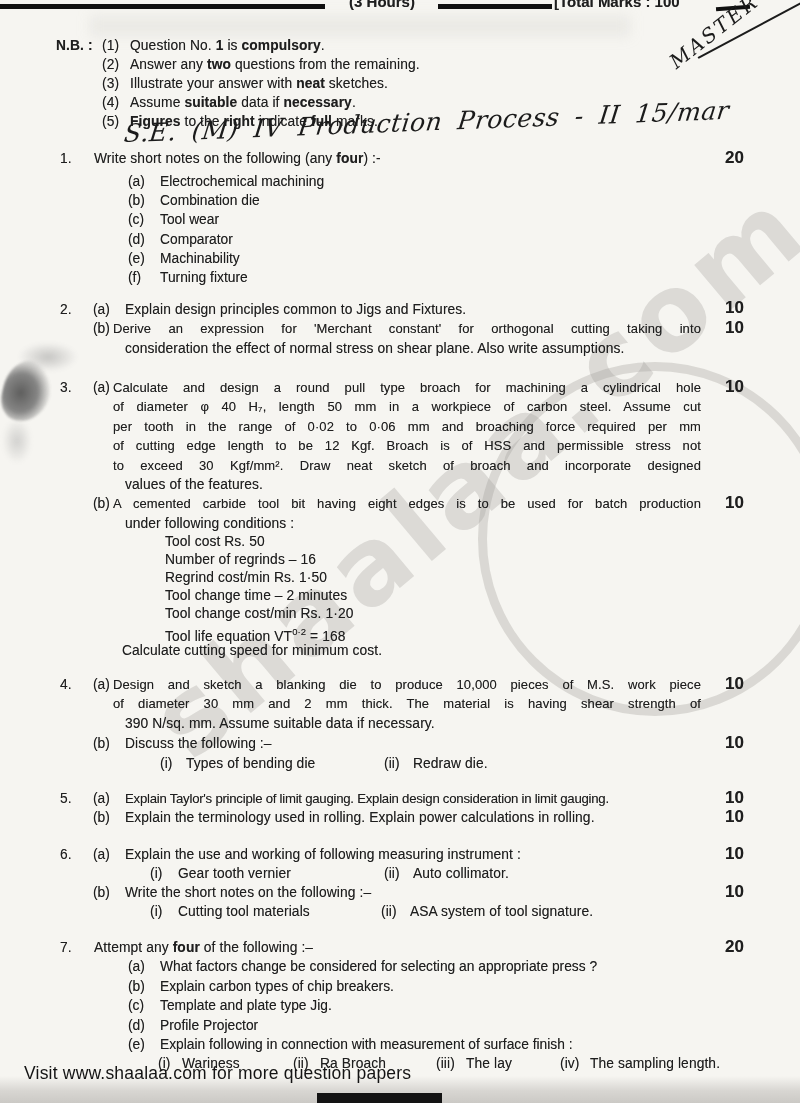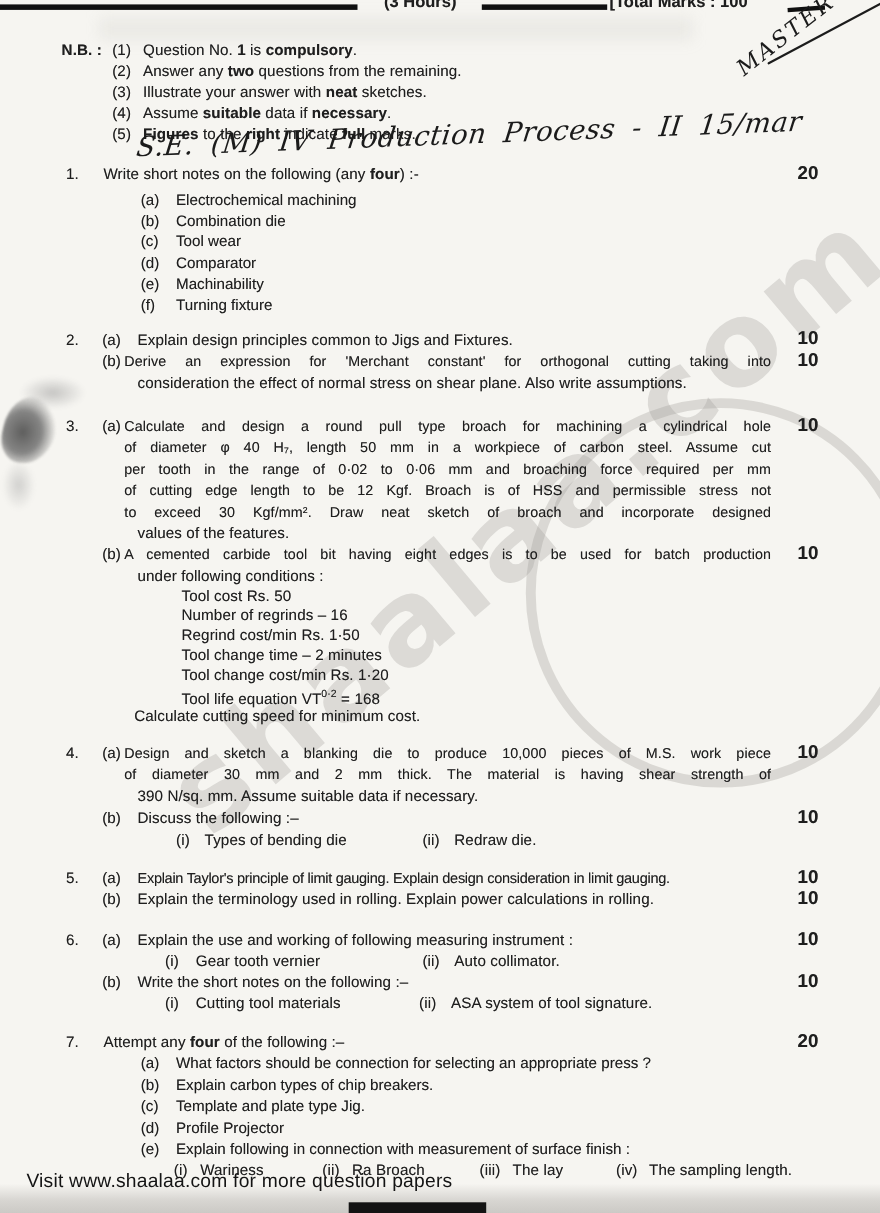--- a/index.html
+++ b/index.html
@@ -177,21 +177,21 @@
   <span class="t" style="left:150px;top:902px">(i)</span>
   <span class="t" style="left:178px;top:902px">Cutting tool materials</span>
   <span class="t" style="left:381px;top:902px">(ii)</span>
   <span class="t" style="left:410px;top:902px">ASA system of tool signature.</span>
 
   <span class="qn" style="top:938px">7.</span>
   <span class="t" style="left:94px;top:938px"><span>Attempt any </span><span class="b">four</span><span> of the following :–</span></span>
   <span class="mk" style="top:937px">20</span>
 
   <span class="itl" style="top:957px">(a)</span>
-  <span class="itt" style="top:957px">What factors should be connection for selecting an appropriate press ?</span>
+  <span class="itt" style="top:957px">What factors change be considered for selecting an appropriate press ?</span>
   <span class="itl" style="top:977px">(b)</span>
   <span class="itt" style="top:977px">Explain carbon types of chip breakers.</span>
   <span class="itl" style="top:996px">(c)</span>
   <span class="itt" style="top:996px">Template and plate type Jig.</span>
   <span class="itl" style="top:1016px">(d)</span>
   <span class="itt" style="top:1016px">Profile Projector</span>
   <span class="itl" style="top:1035px">(e)</span>
   <span class="itt" style="top:1035px">Explain following in connection with measurement of surface finish :</span>
 
   <span class="t" style="left:158px;top:1054px">(i)</span>

